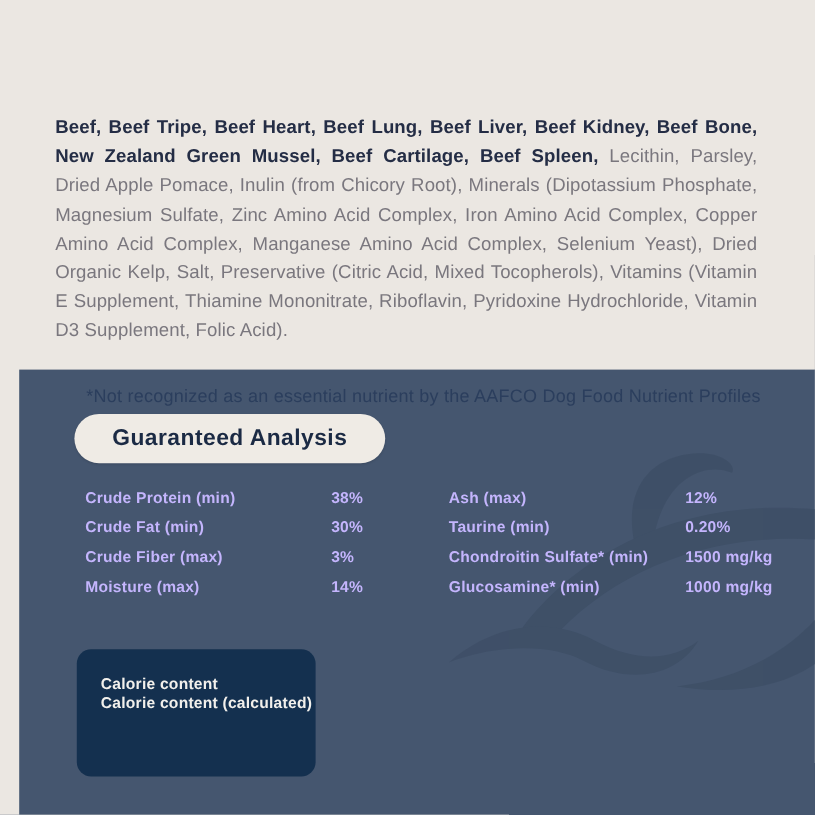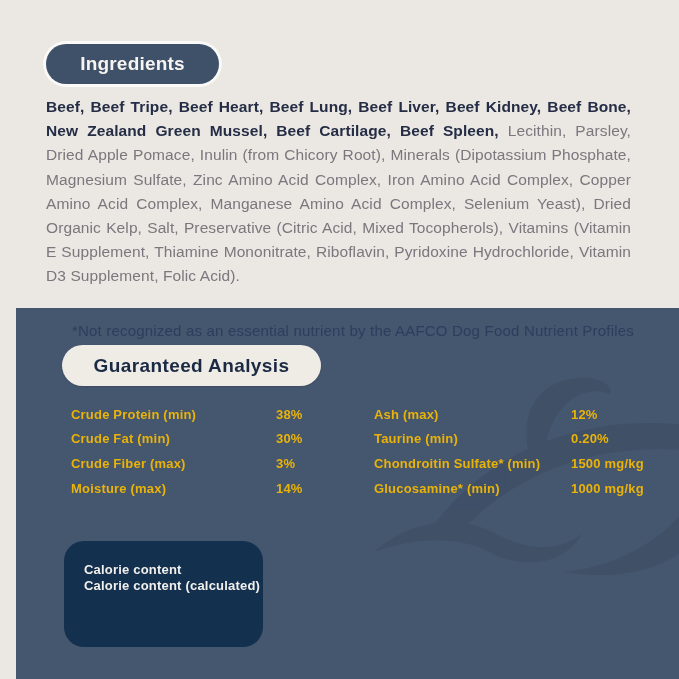--- a/index.html
+++ b/index.html
@@ -67,31 +67,31 @@
     position: absolute;
     display: flex; flex-direction: column;
   }
   .ga-col-left  { left: 55px;  top: 94px; width: 280px; }
   .ga-col-right { left: 358px; top: 94px; width: 300px; }
   .ga-row {
     display: flex; align-items: center;
     height: 24.6px;
   }
   .ga-label, .ga-value {
-    color: #eab308; font-size: 13px; font-weight: 700; letter-spacing: 0.2px;
+    color: #c4b5fd; font-size: 13px; font-weight: 700; letter-spacing: 0.2px;
     white-space: nowrap;
   }
   .ga-col-left  .ga-label { flex: 0 0 205px; }
   .ga-col-right .ga-label { flex: 0 0 197px; }
 
   .calorie-box {
     position: absolute; left: 48px; top: 233px;
     width: 199px; height: 106px;
     background: #14304F;
-    border-radius: 20px;
+    border-radius: 12px;
     padding: 21px 14px 4px 20px;
     color: #F2F0EC;
   }
   .calorie-box .cal-line {
     font-size: 13px; font-weight: 600; line-height: 15.5px; letter-spacing: 0.2px;
     white-space: nowrap;
   }
   .calorie-box .cal-values { margin-top: 6px; }
   .calorie-box .cal-values .cal-line { font-weight: 500; }
 
@@ -100,23 +100,20 @@
     font-size: 15px; letter-spacing: 0.2px;
     color: #2B3E5D;
     white-space: nowrap;
   }
 </style>
 </head>
 <body>
 
 <div class="top-section">
 
-  <div class="ingredients-pill">
-    <span class="pill-text">Ingredients</span>
-  </div>
 
   <p class="ingredients-paragraph"><span class="ing-bold">Beef, Beef Tripe, Beef Heart, Beef Lung, Beef Liver, Beef Kidney, Beef Bone, New Zealand Green Mussel, Beef Cartilage, Beef Spleen,</span><span> Lecithin, Parsley, Dried Apple Pomace, Inulin (from Chicory Root), Minerals (Dipotassium Phosphate, Magnesium Sulfate, Zinc Amino Acid Complex, Iron Amino Acid Complex, Copper Amino Acid Complex, Manganese Amino Acid Complex, Selenium Yeast), Dried Organic Kelp, Salt, Preservative (Citric Acid, Mixed Tocopherols), Vitamins (Vitamin E Supplement, Thiamine Mononitrate, Riboflavin, Pyridoxine Hydrochloride, Vitamin D3 Supplement, Folic Acid).</span></p>
 </div>
 
 <div class="bottom-section">
 
   <svg class="waves-svg" viewBox="0 0 679 371" xmlns="http://www.w3.org/2000/svg">
     <g fill="#3D4E65" opacity="0.75">
 
       <path d="M513,146 C503,102 524,73 562,70 C586,68 598,80 594,86 C570,76 535,92 528,146 C524,160 516,160 513,146 Z"></path>

